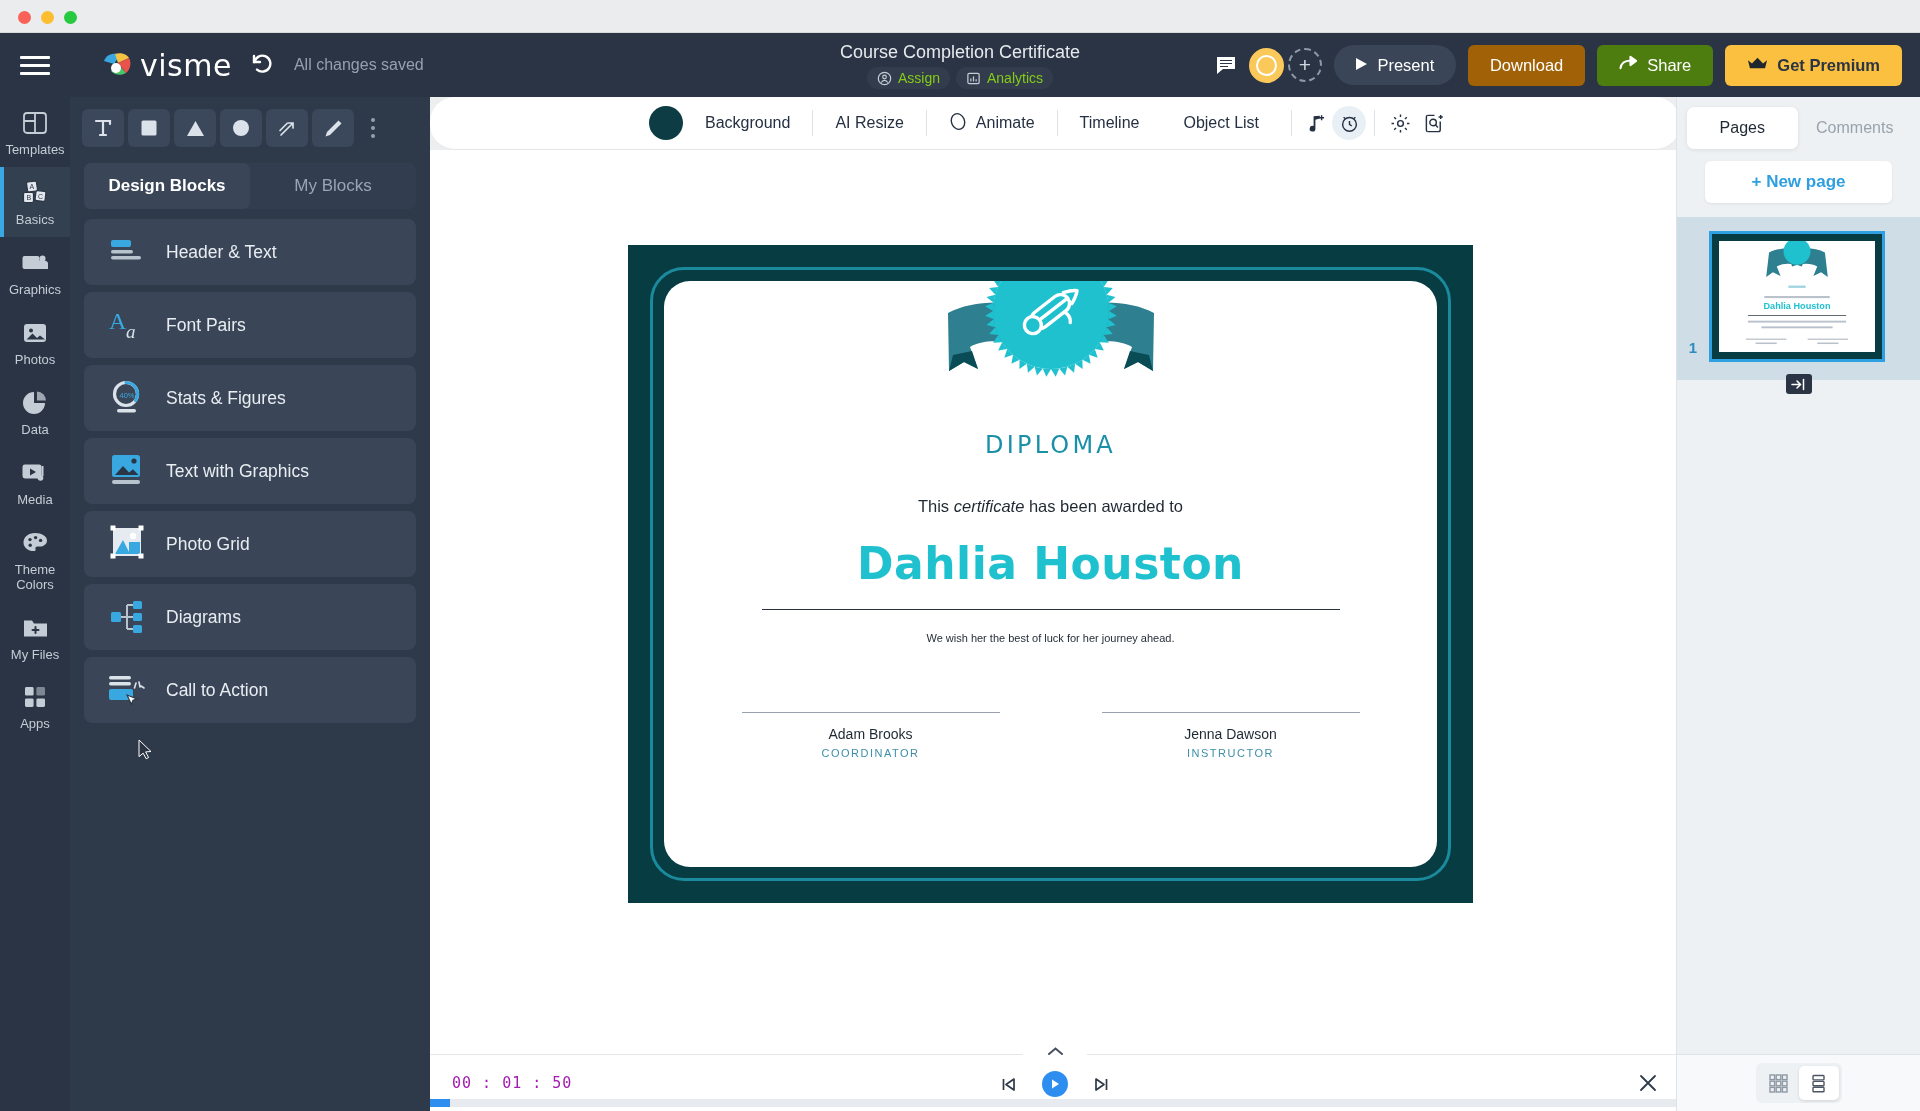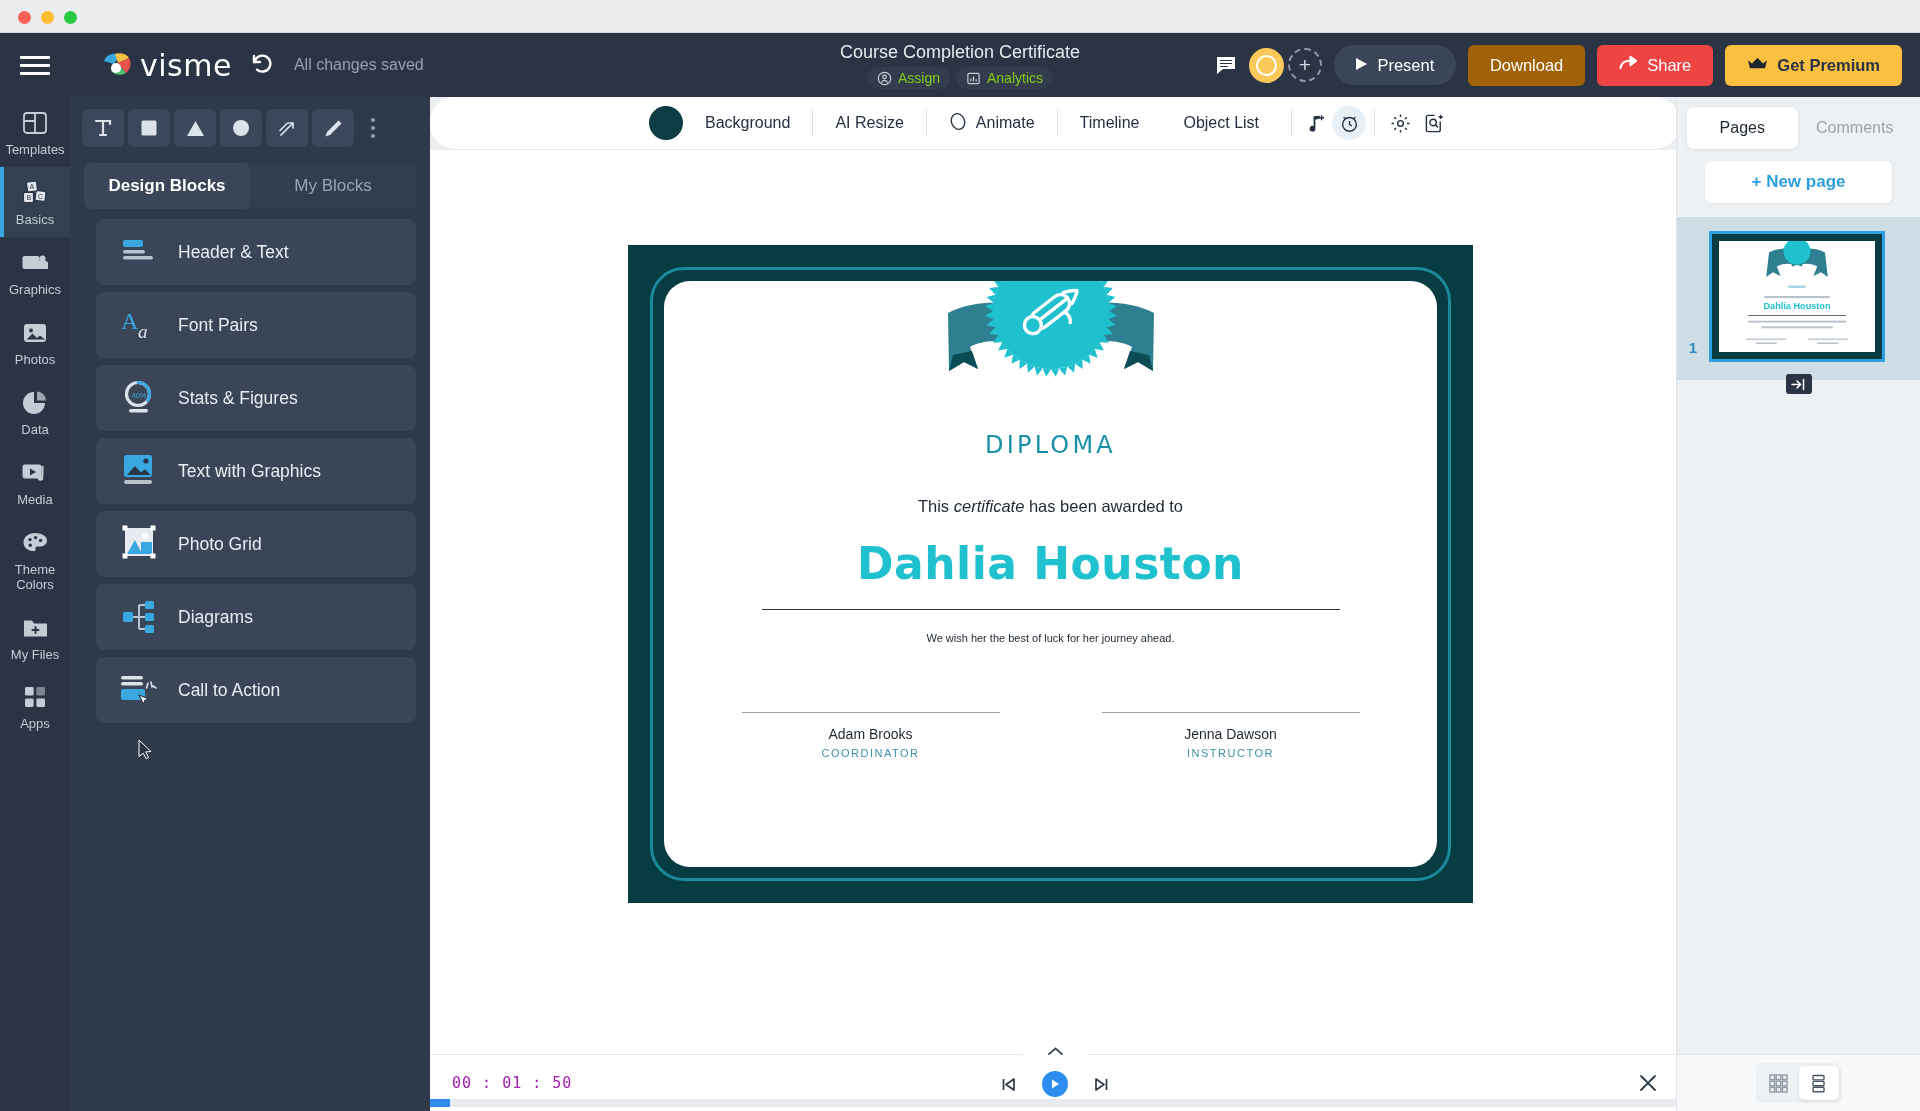--- a/index.html
+++ b/index.html
@@ -75,21 +75,21 @@
     display: flex; align-items: center; justify-content: center;
     font-size: 21px; margin-left: -8px;
   }
   .btn {
     display: flex; align-items: center; justify-content: center; gap: 9px;
     height: 40px; border-radius: 20px; font-size: 16.5px; cursor: pointer;
     padding: 0 22px; white-space: nowrap;
   }
   .btn-present { background: #3b4558; color: #fff; width: 122px; padding: 0; }
   .btn-download { background: #a16207; color: #fff; border-radius: 6px; height: 41px; }
-  .btn-share { background: #ef4444; color: #fff; border-radius: 6px; height: 41px; }
+  .btn-share { background: #4d7c0f; color: #fff; border-radius: 6px; height: 41px; }
   .btn-premium { background: #fbc040; color: #2b3444; border-radius: 6px; height: 41px; font-weight: 700; }
 
   
   .rail {
     position: absolute; left: 0; top: 97px; width: 70px; bottom: 0;
     background: #2b3444;
   }
   .rail-item {
     width: 70px; padding: 11px 0 9px; display: flex; flex-direction: column;
     align-items: center; gap: 5px; cursor: pointer; position: relative;
@@ -119,21 +119,21 @@
   .tabs { display: flex; margin: 4px 14px 0; background: #35425399; border-radius: 7px; }
   .tab {
     flex: 1; text-align: center; padding: 13px 0; font-size: 17px; cursor: pointer;
     color: #99a5b4; border-radius: 7px;
   }
   .tab.active { color: #ffffff; font-weight: 700; background: #3a4657; }
 
   .block-list { padding: 10px 14px 0; display: flex; flex-direction: column; gap: 7px; }
   .block-item {
     height: 66px; background: #3a4658; border-radius: 8px;
-    display: flex; align-items: center; gap: 14px; padding-left: 22px; cursor: pointer; margin-left: 12px;
+    display: flex; align-items: center; gap: 14px; padding-left: 22px; cursor: pointer;
   }
   .block-label { color: #e8edf2; font-size: 17.5px; }
   .block-ico { width: 46px; height: 42px; display: flex; align-items: center; justify-content: center; }
 
   
   .canvas-toolbar {
     position: absolute; left: 430px; top: 97px; right: 240px; height: 53px;
     background: #ffffff; display: flex; align-items: center;
     border-bottom: 1px solid #e3e6e9;
     border-radius: 25px;

